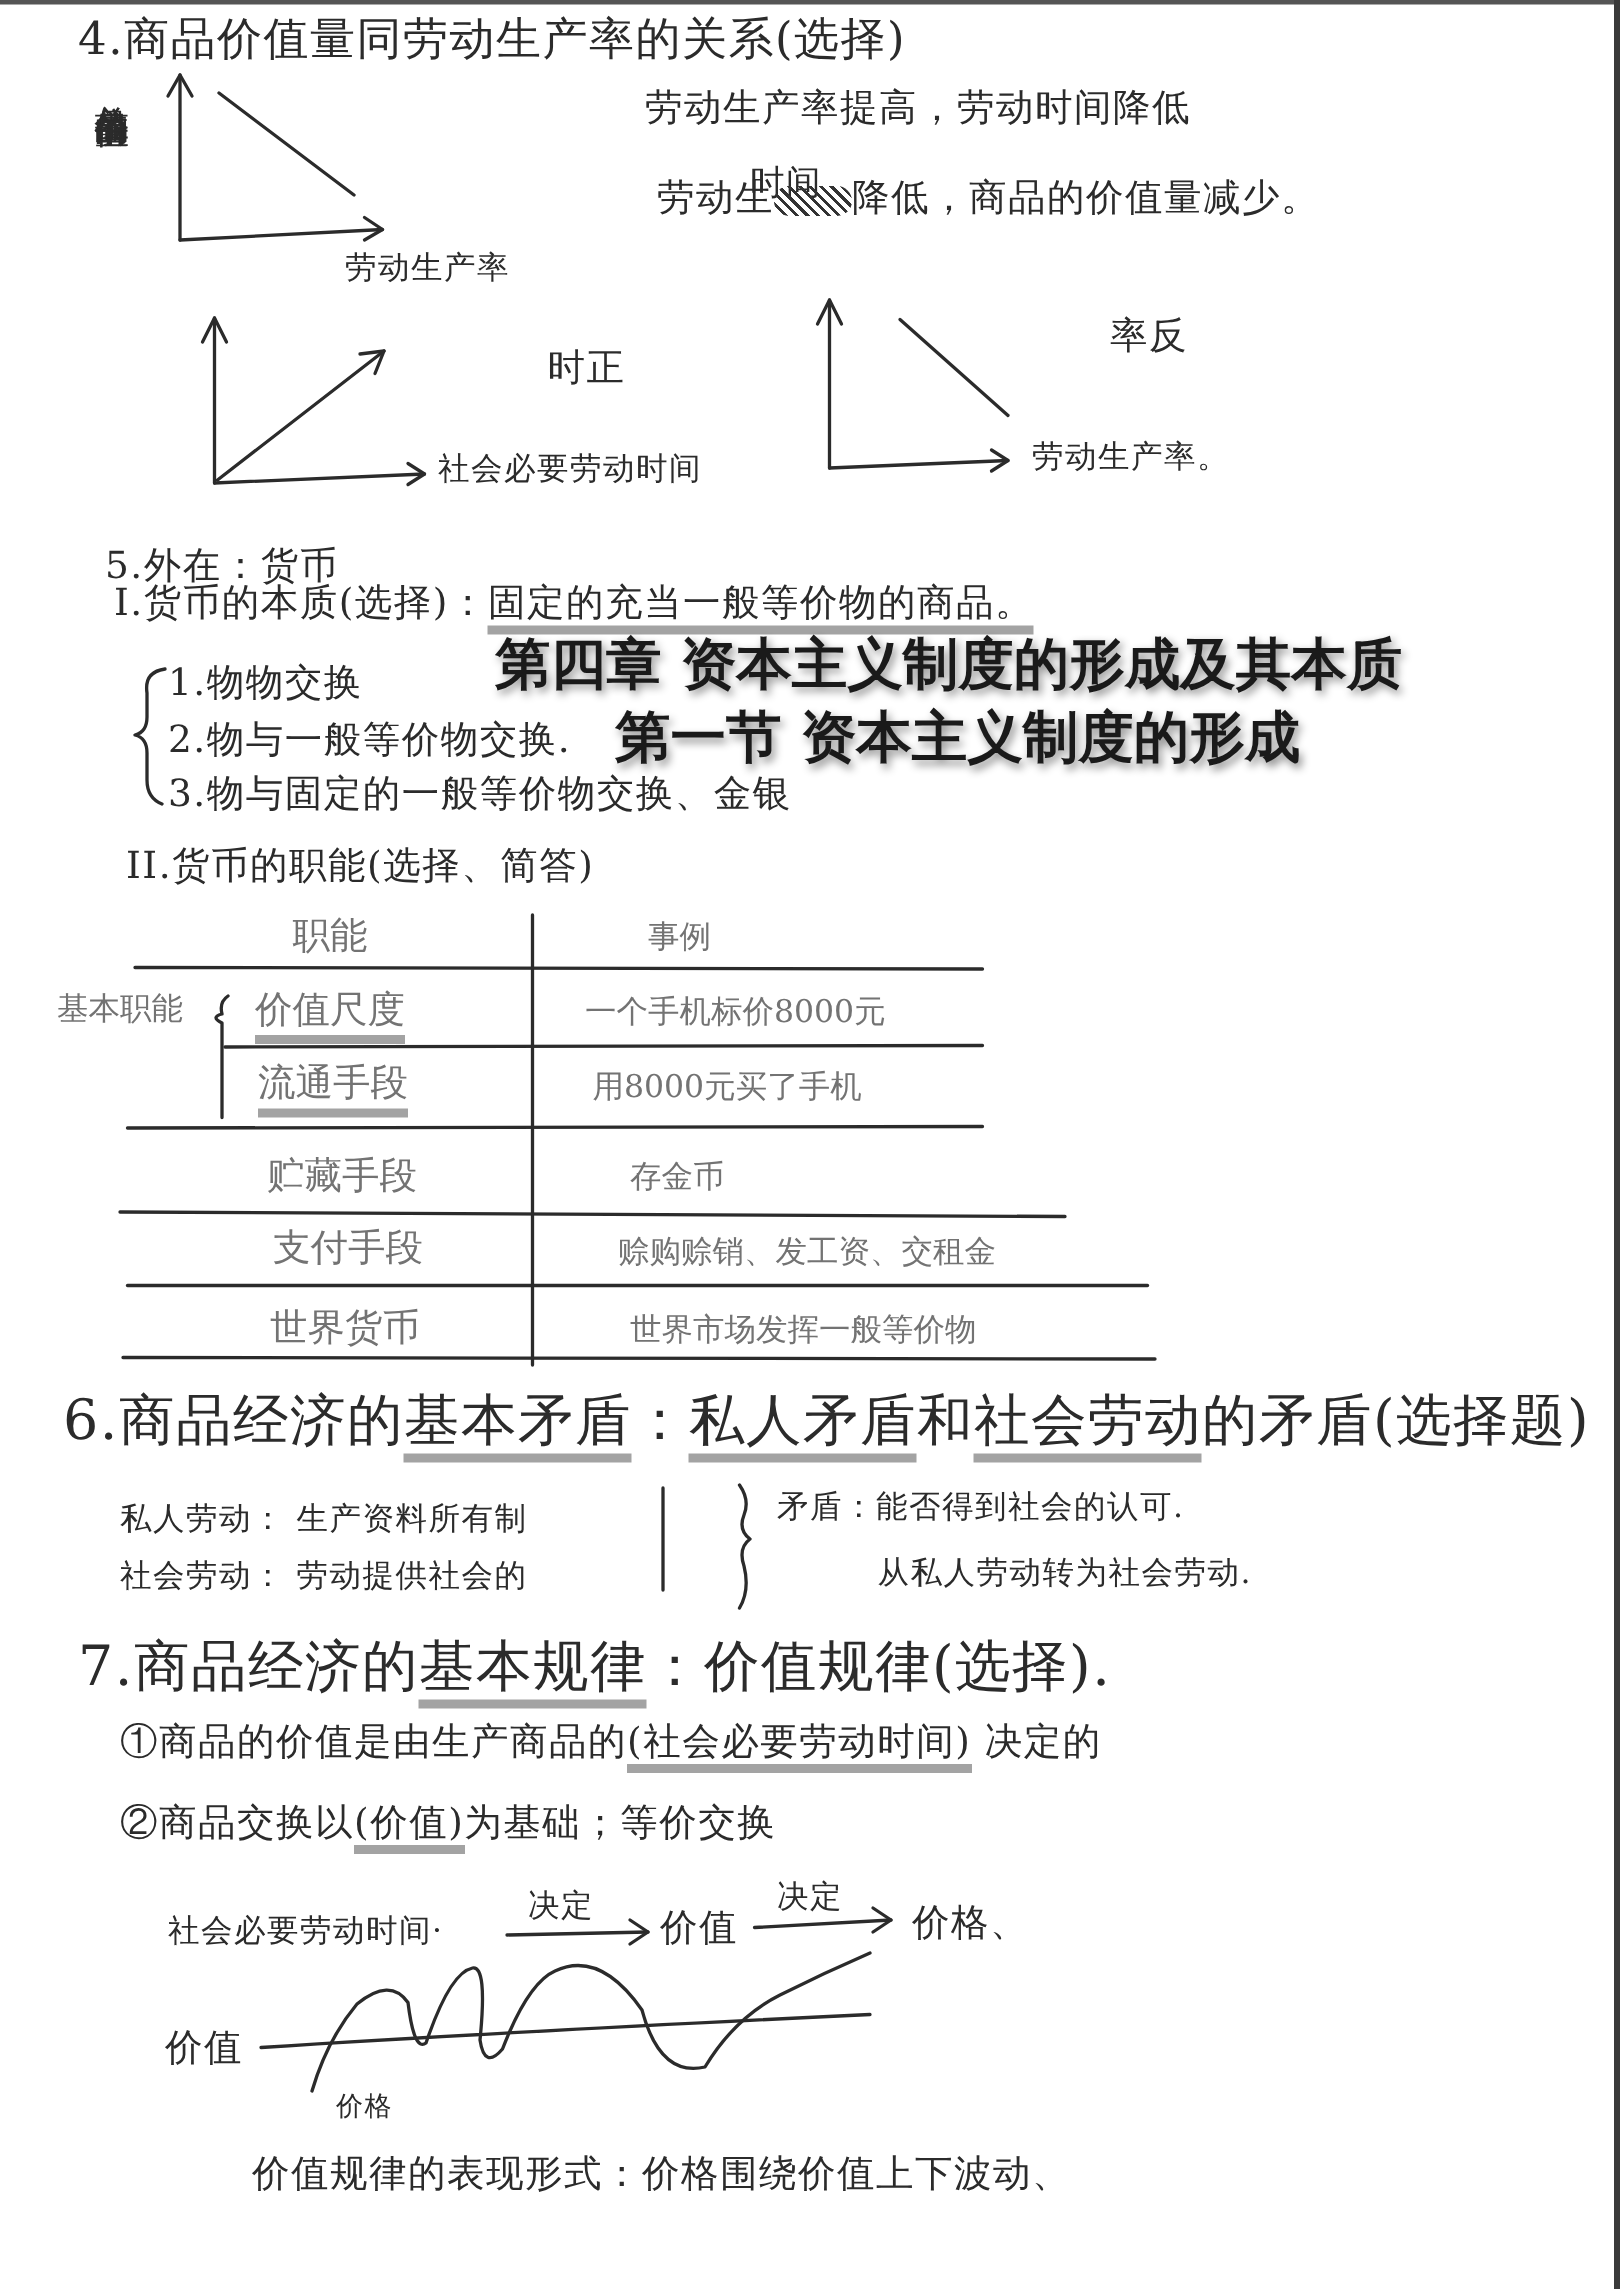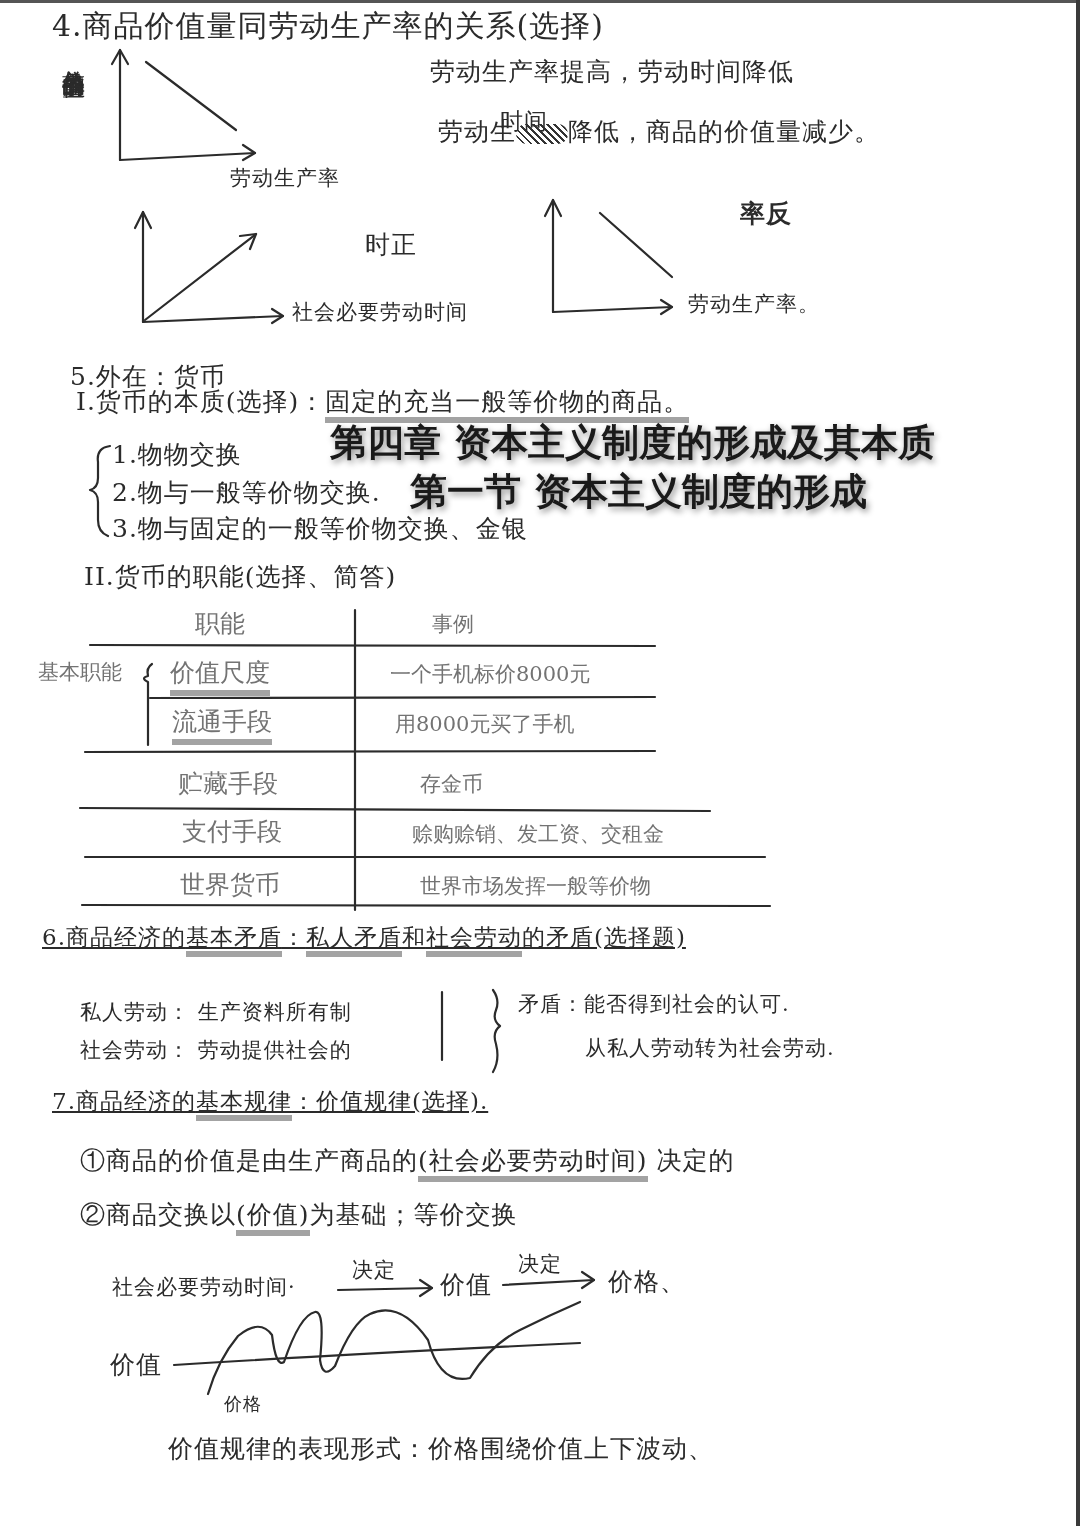--- a/index.html
+++ b/index.html
@@ -4,21 +4,21 @@
 <style>
   html, body { margin: 0; padding: 0; }
   body {
     width: 1080px; height: 1526px; position: relative; overflow: hidden;
     background: #ffffff;
     font-family: "DejaVu Sans", sans-serif;
     color: #2a2a2a;
   }
   .hw { position: absolute; white-space: nowrap; font-family: "DejaVu Serif", serif; color: #2b2b2b; letter-spacing: 1px; }
   .h1 { font-size: 30px; }
-  .h2 { font-size: 23px; text-decoration: underline; }
+  .h2 { font-size: 37px; }
   .h3 { font-size: 25px; }
   .sm { font-size: 21px; }
   .ul { border-bottom: 6px solid #a3a3a3; padding-bottom: 1px; }
   .vert { position: absolute; writing-mode: vertical-rl; font-family: "DejaVu Serif", serif; font-size: 23px; line-height: 24px; color: #2b2b2b; letter-spacing: 1px; }
   svg.draw { position: absolute; left: 0; top: 0; width: 1080px; height: 1526px; pointer-events: none; }
   .overlay-title {
     position: absolute; white-space: nowrap;
     font-family: "DejaVu Sans", sans-serif; font-weight: bold; color: #1a1a1a;
     text-shadow: 2px 3px 6px rgba(0,0,0,0.45);
     font-size: 37px; letter-spacing: 0px;
@@ -94,21 +94,21 @@
 
 <div class="hw h3" style="left:430px; top:55px;">劳动生产率提高，劳动时间降低</div>
 <div class="hw sm" style="left:500px; top:106px; font-size:23px;">时间</div>
 <div class="hw h3" style="left:438px; top:115px;">
   <span>劳动生</span><span style="display:inline-block;width:52px;height:20px;background:repeating-linear-gradient(45deg,#333 0 2px,transparent 2px 5px);vertical-align:middle;border-radius:10px;"></span><span>降低，商品的价值量减少。</span>
 </div>
 
 <div class="hw h3" style="left:365px; top:228px;">时正</div>
 <div class="hw sm" style="left:292px; top:298px;">社会必要劳动时间</div>
 
-<div class="hw h3" style="left:740px; top:197px;font-weight:bold;">率反</div>
+<div class="hw h3" style="left:740px; top:207px;">率反</div>
 <div class="hw sm" style="left:688px; top:290px;">劳动生产率。</div>
 
 <div class="hw h3" style="left:55px; top:360px;margin-left:15px;">5.外在：货币</div>
 <div class="hw h3" style="left:76px; top:385px;">
   <span>I.货币的本质(选择)：</span><span class="ul">固定的充当一般等价物的商品。</span>
 </div>
 <div class="hw h3" style="left:112px; top:438px;">1.物物交换</div>
 <div class="hw h3" style="left:112px; top:476px;">2.物与一般等价物交换.</div>
 <div class="hw h3" style="left:112px; top:512px;">3.物与固定的一般等价物交换、金银</div>
 

